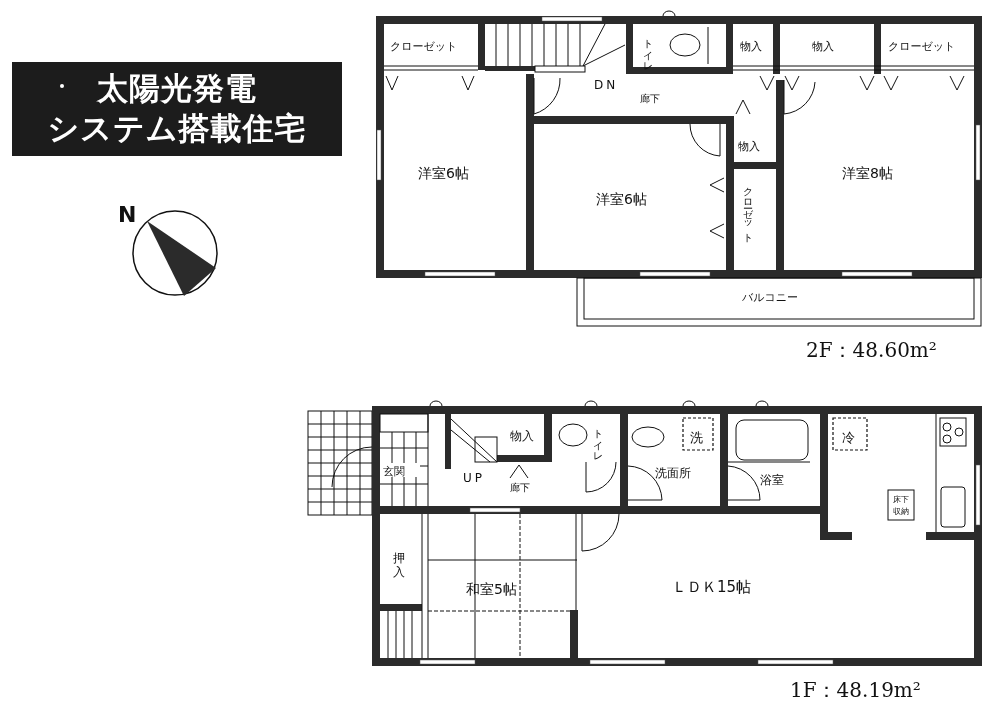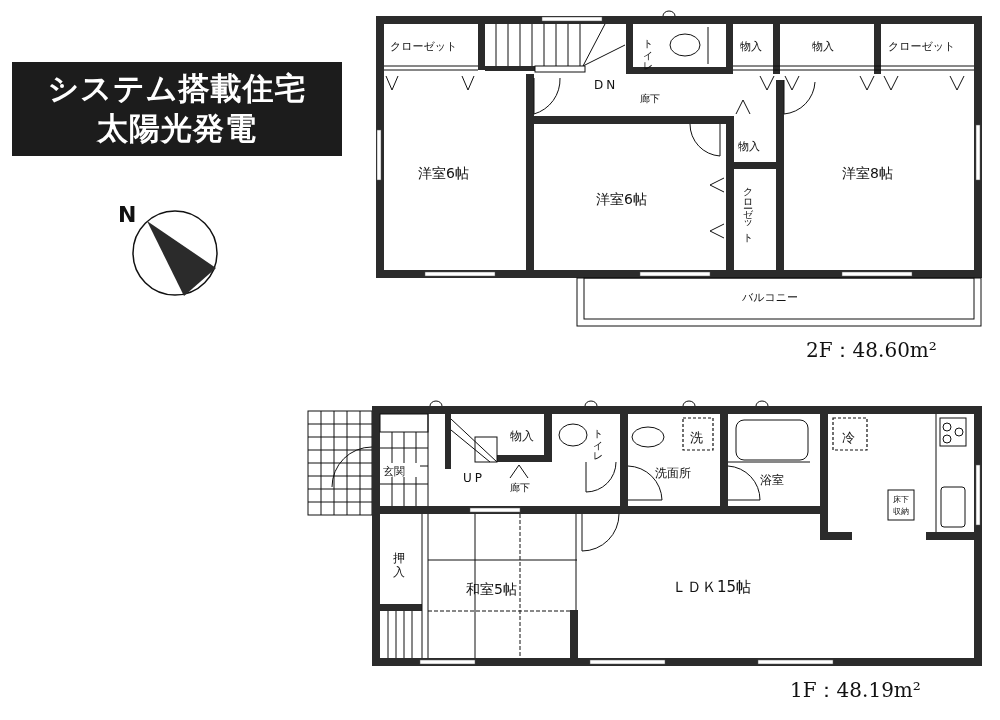--- a/index.html
+++ b/index.html
@@ -14,22 +14,22 @@
   svg { position: absolute; left: 0; top: 0; }
   .wall { fill: #2b2b2b; }
   .lbl { font-family: "DejaVu Sans", sans-serif; fill: #111; }
   .area { font-family: "DejaVu Serif", serif; fill: #111; }
 </style>
 </head>
 <body>
 
 <div class="banner">
   <span class="dot"></span>
+  <div>太陽光発電</div>
   <div>システム搭載住宅</div>
-  <div>太陽光発電</div>
 </div>
 
 <svg width="1000" height="720" viewBox="0 0 1000 720">
 
   <g>
     <text x="118" y="222" class="lbl" font-size="22" font-weight="bold">N</text>
     <circle cx="175" cy="253" r="42" fill="none" stroke="#111" stroke-width="1.5"></circle>
     <polygon points="147,221 216,268 184,296" fill="#2b2b2b"></polygon>
   </g>
 

